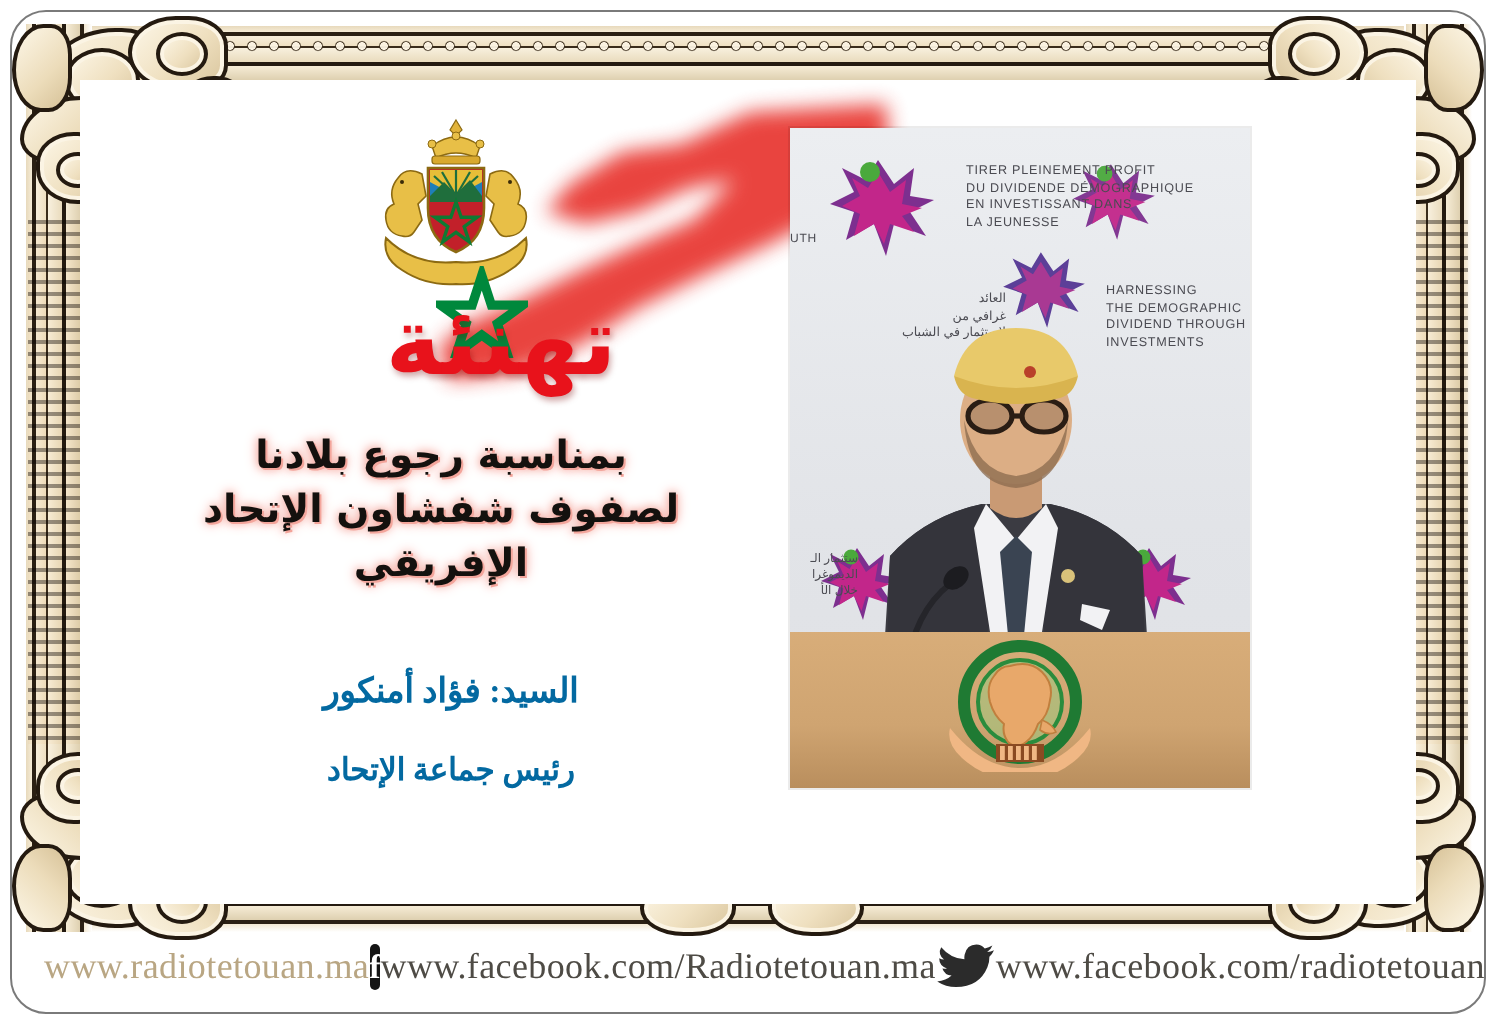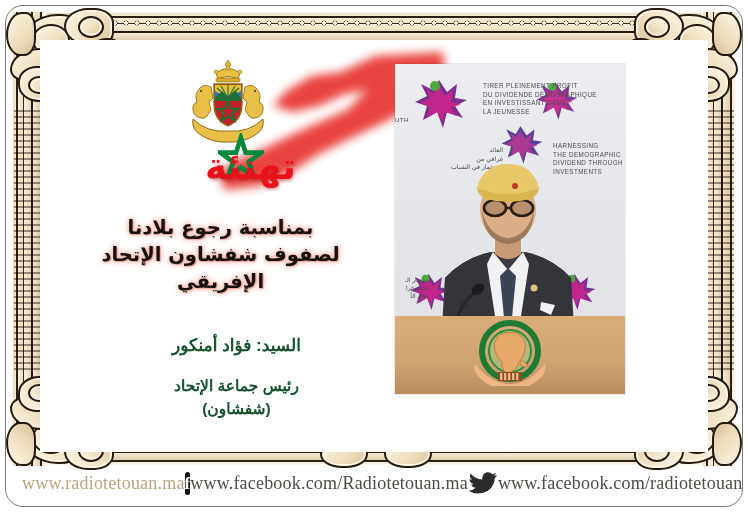--- a/index.html
+++ b/index.html
@@ -101,43 +101,43 @@
     position:absolute;left:143px;top:17px;width:90px;height:88px;
   }
   #green-star{
     position:absolute;left:178px;top:93px;width:46px;height:46px;
   }
 
   #tahnia{
     position:absolute;left:128px;top:108px;width:165px;
     text-align:center;
     font-family:"DejaVu Sans", sans-serif;
-    font-size:37px;font-weight:bold;color:#e8121b;
+    font-size:47px;font-weight:bold;color:#e8121b;
     line-height:1;
     direction:rtl;
     text-shadow:1px 2px 3px rgba(120,0,0,.35);
     letter-spacing:-1px;
   }
 
   #headline{
     position:absolute;left:8px;top:175px;width:345px;
     text-align:center;direction:rtl;
     font-family:"DejaVu Sans", sans-serif;
     font-size:19.5px;font-weight:bold;color:#14110e;
     line-height:1.38;
     letter-spacing:0px;
     text-shadow:0 0 4px #f4a9a0, 0 0 7px #f6b2a8, 1px 1px 0 #f2a096;
   }
   #headline div{white-space:nowrap;}
 
   #person{
-    position:absolute;left:24px;top:295px;width:345px;
+    position:absolute;left:13px;top:295px;width:345px;
     text-align:center;direction:rtl;
-    font-family:Liberation Sans, sans-serif;
-    color:#14532d;
+    font-family:Liberation Serif, serif;
+    color:#0369a1;
   }
   #person .nm{font-size:17px;font-weight:bold;margin-bottom:18px;}
   #person .ro{font-size:15.5px;font-weight:bold;line-height:1.5;}
 
   
   #photo{
     position:absolute;left:355px;top:24px;width:230px;height:330px;
     overflow:hidden;background:#e9e9ec;
     box-shadow:0 0 0 1px rgba(0,0,0,.08);
   }
@@ -310,21 +310,20 @@
 
     <div id="headline">
       <div>بمناسبة رجوع بلادنا</div>
       <div>لصفوف شفشاون الإتحاد</div>
       <div>الإفريقي</div>
     </div>
 
     <div id="person">
       <div class="nm">السيد: فؤاد أمنكور</div>
       <div class="ro">رئيس جماعة الإتحاد</div>
-      <div class="ro">(شفشاون)</div>
     </div>
 
     <div id="photo">
 
       <div style="position:absolute;inset:0;background:linear-gradient(to bottom,#eceef1,#e2e4e8 60%,#dfe1e5);"></div>
 
       <div class="splat" style="left:18px;top:14px;width:56px;height:52px;">
         <svg width="56" height="52" viewBox="0 0 56 52" xmlns="http://www.w3.org/2000/svg">
           <path d="M26 2 L34 14 L44 6 L42 20 L54 22 L42 28 L50 40 L34 34 L30 50 L24 34 L10 42 L14 28 L2 24 L14 18 L8 6 L20 12z" fill="#7d2f8f"></path>
           <path d="M26 8 L32 18 L40 12 L38 24 L48 26 L38 30 L44 38 L32 34 L29 44 L24 34 L14 40 L17 29 L8 25 L17 20 L13 11 L21 16z" fill="#c2268a"></path>

